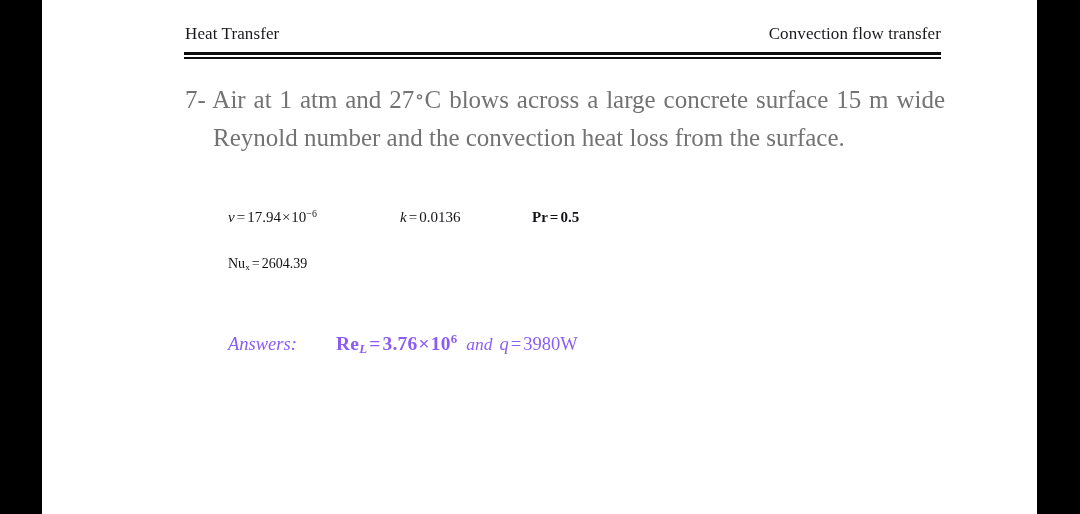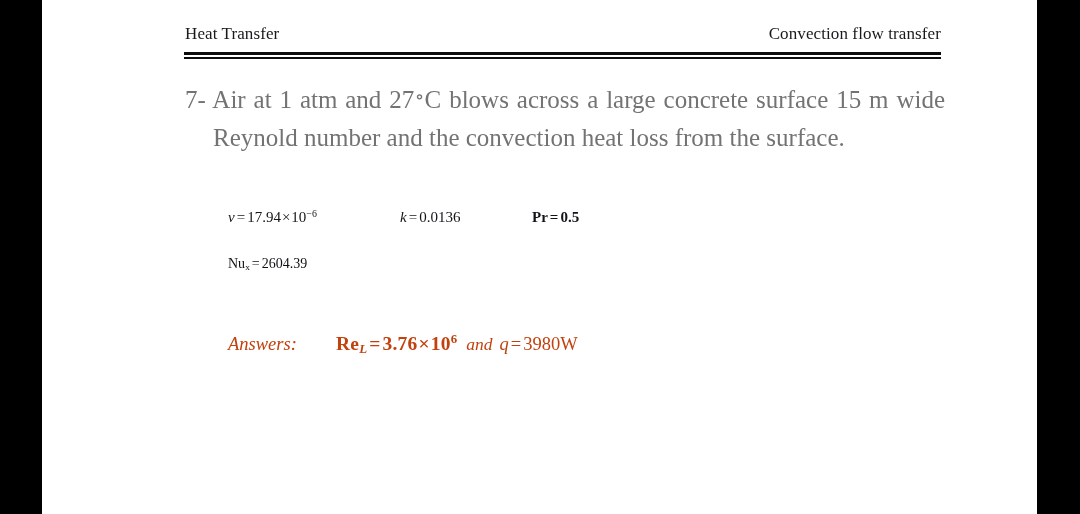--- a/index.html
+++ b/index.html
@@ -151,21 +151,21 @@
     white-space: nowrap;
   }
 
   
   .answers {
     position: absolute;
     left: 186px;
     top: 333px;
     width: 760px;
     white-space: nowrap;
-    color: #c2410c;
+    color: #8b5cf6;
   }
   .answers-label {
     display: inline-block;
     width: 108px;
     font-size: 18.5px;
     font-style: italic;
   }
   .ans-re {
     font-size: 19.5px;
     font-weight: bold;

